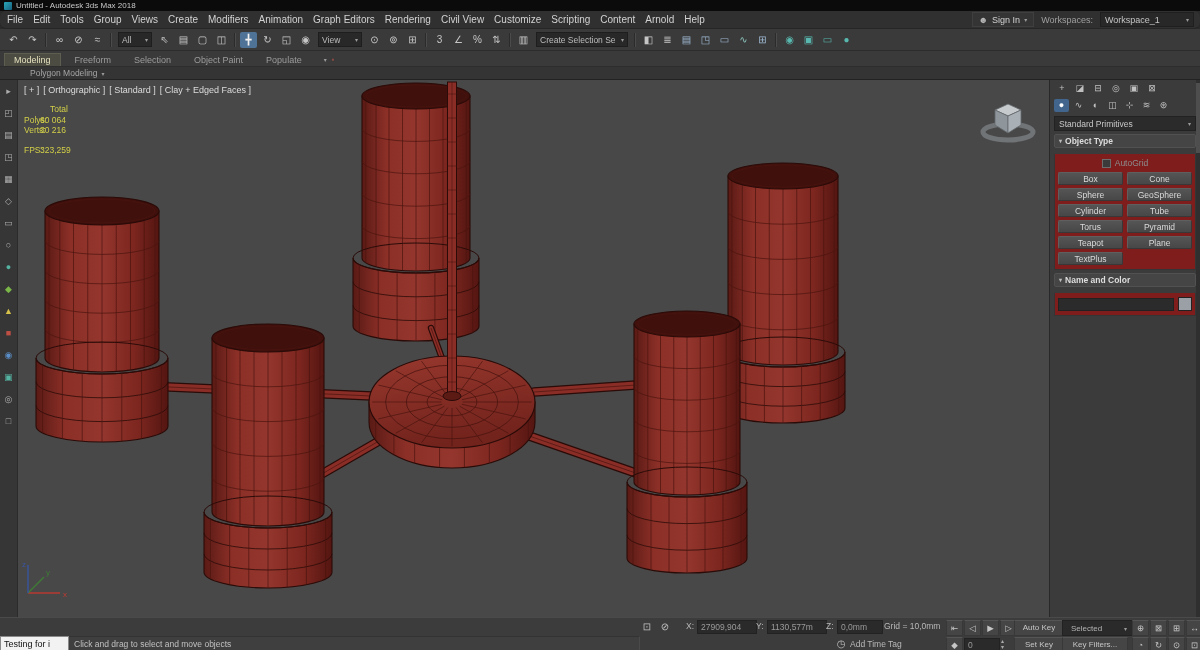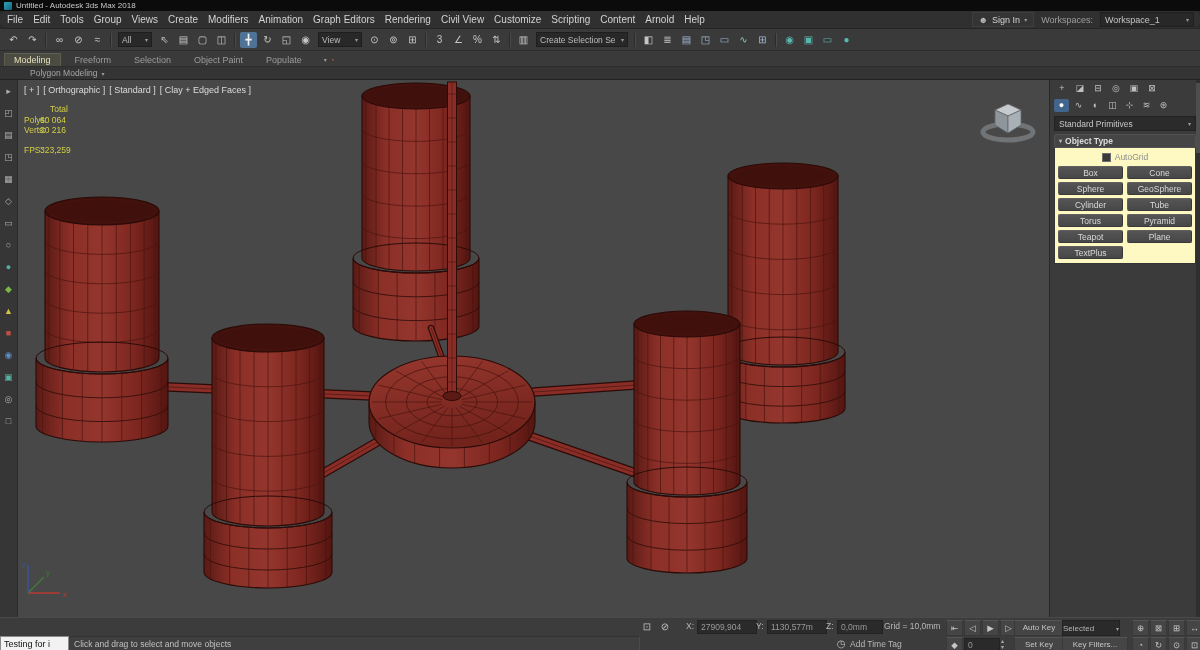--- a/index.html
+++ b/index.html
@@ -65,21 +65,21 @@
   .cp-tabs,.cp-cats{display:flex;align-items:center;gap:2px;padding:2px 4px;}
   .cp-tab{width:16px;height:13px;line-height:13px;text-align:center;color:#c0c0c0;font-size:9px;}
   .cp-cat{width:15px;height:13px;line-height:13px;text-align:center;color:#c0c0c0;font-size:9px;}
   .cp-cat.active{background:#41658c;border-radius:2px;color:#fff;}
   .cp-dd{display:flex;align-items:center;justify-content:space-between;background:#2b2b2b;
          border:1px solid #222;height:13px;margin:2px 4px;padding:0 4px;color:#c8c8c8;}
   .rollout{margin:3px 4px;}
   .ro-head{background:#454545;border:1px solid #515151;border-radius:2px;height:12px;line-height:12px;
            padding-left:4px;font-weight:bold;color:#ddd;display:flex;gap:3px;align-items:center;}
   .ro-arr{font-size:6px;color:#bbb;}
-  .ro-body{background:#fef9c3;border:1px solid #353535;border-top:none;padding:4px 3px;}
+  .ro-body{background:#7f1d1d;border:1px solid #353535;border-top:none;padding:4px 3px;margin-top:6px;}
   .autogrid{display:flex;align-items:center;justify-content:center;gap:4px;color:#8d8d8d;margin-bottom:4px;}
   .cb{width:7px;height:7px;border:1px solid #6d6d6d;background:#3a3a3a;display:inline-block;}
   .btn-grid{display:grid;grid-template-columns:1fr 1fr;gap:3px 4px;}
   .cp-btn{height:13px;background:linear-gradient(#555,#474747);border:1px solid #5f5f5f;
           border-bottom-color:#383838;border-right-color:#383838;border-radius:2px;color:#dadada;
           font-size:8.5px;font-family:inherit;padding:0;cursor:default;}
   .nc-row{display:flex;gap:4px;align-items:center;}
   .nc-field{flex:1;height:11px;background:#2b2b2b;border:1px solid #222;}
   .nc-swatch{width:12px;height:12px;background:#9aa0a5;border:1px solid #222;}
   .cp-scroll{position:absolute;right:0;top:0;bottom:0;width:4px;background:#2f2f2f;}
@@ -95,21 +95,21 @@
   .sb-field{position:absolute;background:#2a2a2a;border:1px solid #222;color:#9a9a9a;height:12px;
             line-height:12px;padding:0 3px;overflow:hidden;white-space:nowrap;}
   .sb-ico{position:absolute;width:14px;height:14px;line-height:14px;text-align:center;
           color:#bdbdbd;font-size:10px;}
   .sb-cluster{position:absolute;display:flex;gap:1px;}
   .sb-btn{display:inline-block;width:15px;height:14px;line-height:14px;text-align:center;
           background:#454545;border:1px solid #383838;border-top-color:#555;color:#c6c6c6;
           font-size:8.5px;cursor:default;}
   .sb-btn.wide{position:absolute;width:auto;padding:0 4px;font-size:8px;white-space:nowrap;}
   .sb-dd{position:absolute;display:flex;align-items:center;justify-content:space-between;
-         background:#2a2a2a;border:1px solid #222;height:14px;padding:0 0;color:#b5b5b5;font-size:8px;}
+         background:#2a2a2a;border:1px solid #222;height:14px;padding:0 8px;color:#b5b5b5;font-size:8px;}
   .spin{position:absolute;display:flex;flex-direction:column;width:9px;line-height:6px;
         font-size:6px;color:#aaa;text-align:center;}
 </style>
 </head>
 <body>
 
 <div id="titlebar">
   <span class="app-icon"></span>
   <span>Untitled - Autodesk 3ds Max 2018</span>
 </div>
@@ -552,20 +552,30 @@
             <button class="cp-btn">Cylinder</button>
             <button class="cp-btn">Tube</button>
             <button class="cp-btn">Torus</button>
             <button class="cp-btn">Pyramid</button>
             <button class="cp-btn">Teapot</button>
             <button class="cp-btn">Plane</button>
             <button class="cp-btn">TextPlus</button>
           </div>
       </div>
     </div>
+    <div class="rollout">
+      <div class="ro-head">
+        <span class="ro-arr">▾</span>
+        <span>Name and Color</span>
+      </div>
+      <div class="ro-body nc-row">
+        <span class="nc-field"></span>
+        <span class="nc-swatch"></span>
+      </div>
+    </div>
     <div class="cp-scroll">
         <span class="thumb"></span>
       </div>
   </div>
 </div>
 
 <div id="statusbar">
   <div class="sb-box" style="left:68px;top:18px;width:565px;height:15px">
     <span>Click and drag to select and move objects</span>
   </div>

